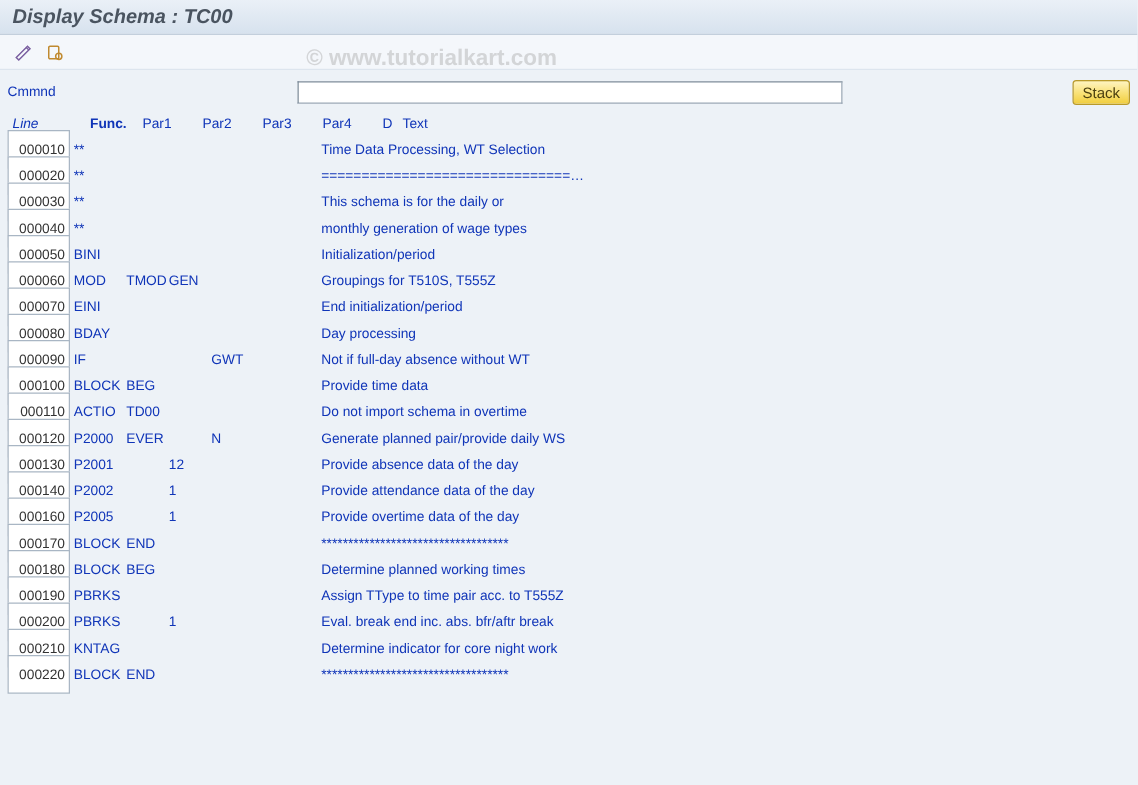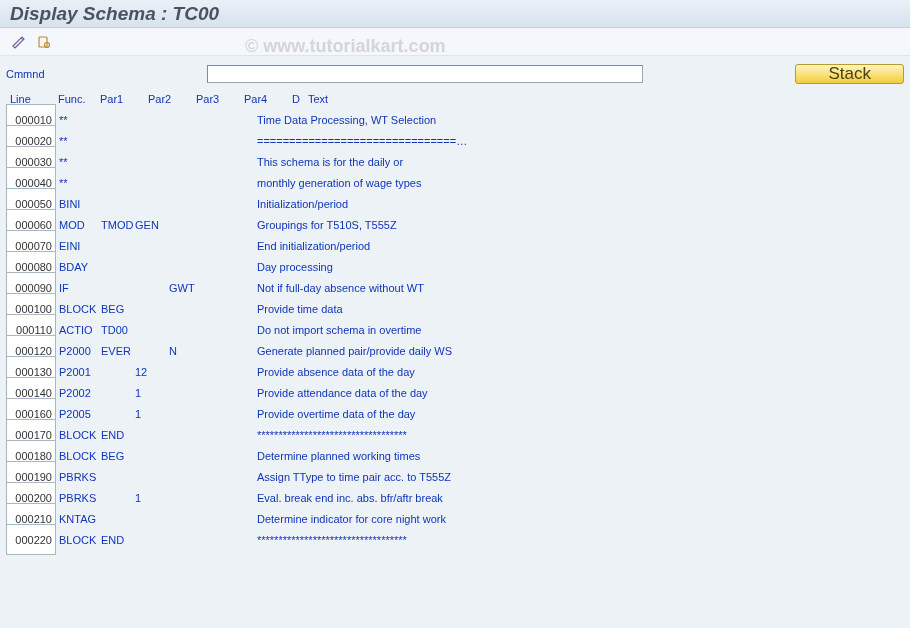--- a/index.html
+++ b/index.html
@@ -14,21 +14,21 @@
       width: 910px;
       height: 628px;
       overflow: hidden;
       color: #333;
     }
     .title-bar {
       background: linear-gradient(to bottom, #eaf0f7 0%, #d7e2ee 100%);
       height: 28px;
       line-height: 28px;
       padding-left: 10px;
-      font-size: 19px;
+      font-size: 16px;
       font-style: italic;
       font-weight: bold;
       color: #4a5460;
       border-bottom: 1px solid #c3cfdc;
     }
     .toolbar {
       background: #f4f7fb;
       height: 28px;
       padding: 4px 8px;
       border-bottom: 1px solid #dde5ee;
@@ -72,46 +72,46 @@
       width: 436px;
       border: 1px solid #9aa7b5;
       border-top-color:#7d8b99;
       border-left-color:#7d8b99;
       background: #fff;
       font-size: 11px;
       padding: 0 2px;
     }
     .stack-btn {
       height: 20px;
-      padding: 0 32px;
+      padding: 0 7px;
       background: linear-gradient(to bottom, #fff4c1 0%, #f9e27a 50%, #f1ce3e 100%);
       border: 1px solid #b99a2a;
       border-radius: 3px;
       color: #4b3f10;
-      font-size: 17px;
+      font-size: 12px;
       cursor: pointer;
       line-height: 18px;
     }
     .grid {
       padding: 0 6px;
     }
     .hdr-row, .data-row {
       display: flex;
       align-items: center;
       height: 21px;
       gap: 0;
     }
     .hdr-row {
       color: #1035b8;
       font-size: 11px;
       padding-left: 4px;
     }
     .hdr-row > div { padding-right: 4px; }
-    .col-line { width: 48px; }
-    .col-func { width: 42px; }
+    .col-line { width: 62px; font-style: italic; }
+    .col-func { width: 42px; font-weight: bold; }
     .col-par { width: 48px; }
     .col-d { width: 16px; }
     .col-text { flex: 1; }
     .data-row .cell-line {
       width: 50px;
       height: 31px;
       border: 1px solid #a9b6c4;
       background:#fff;
       font-size:11px;
       padding: 0 3px;

